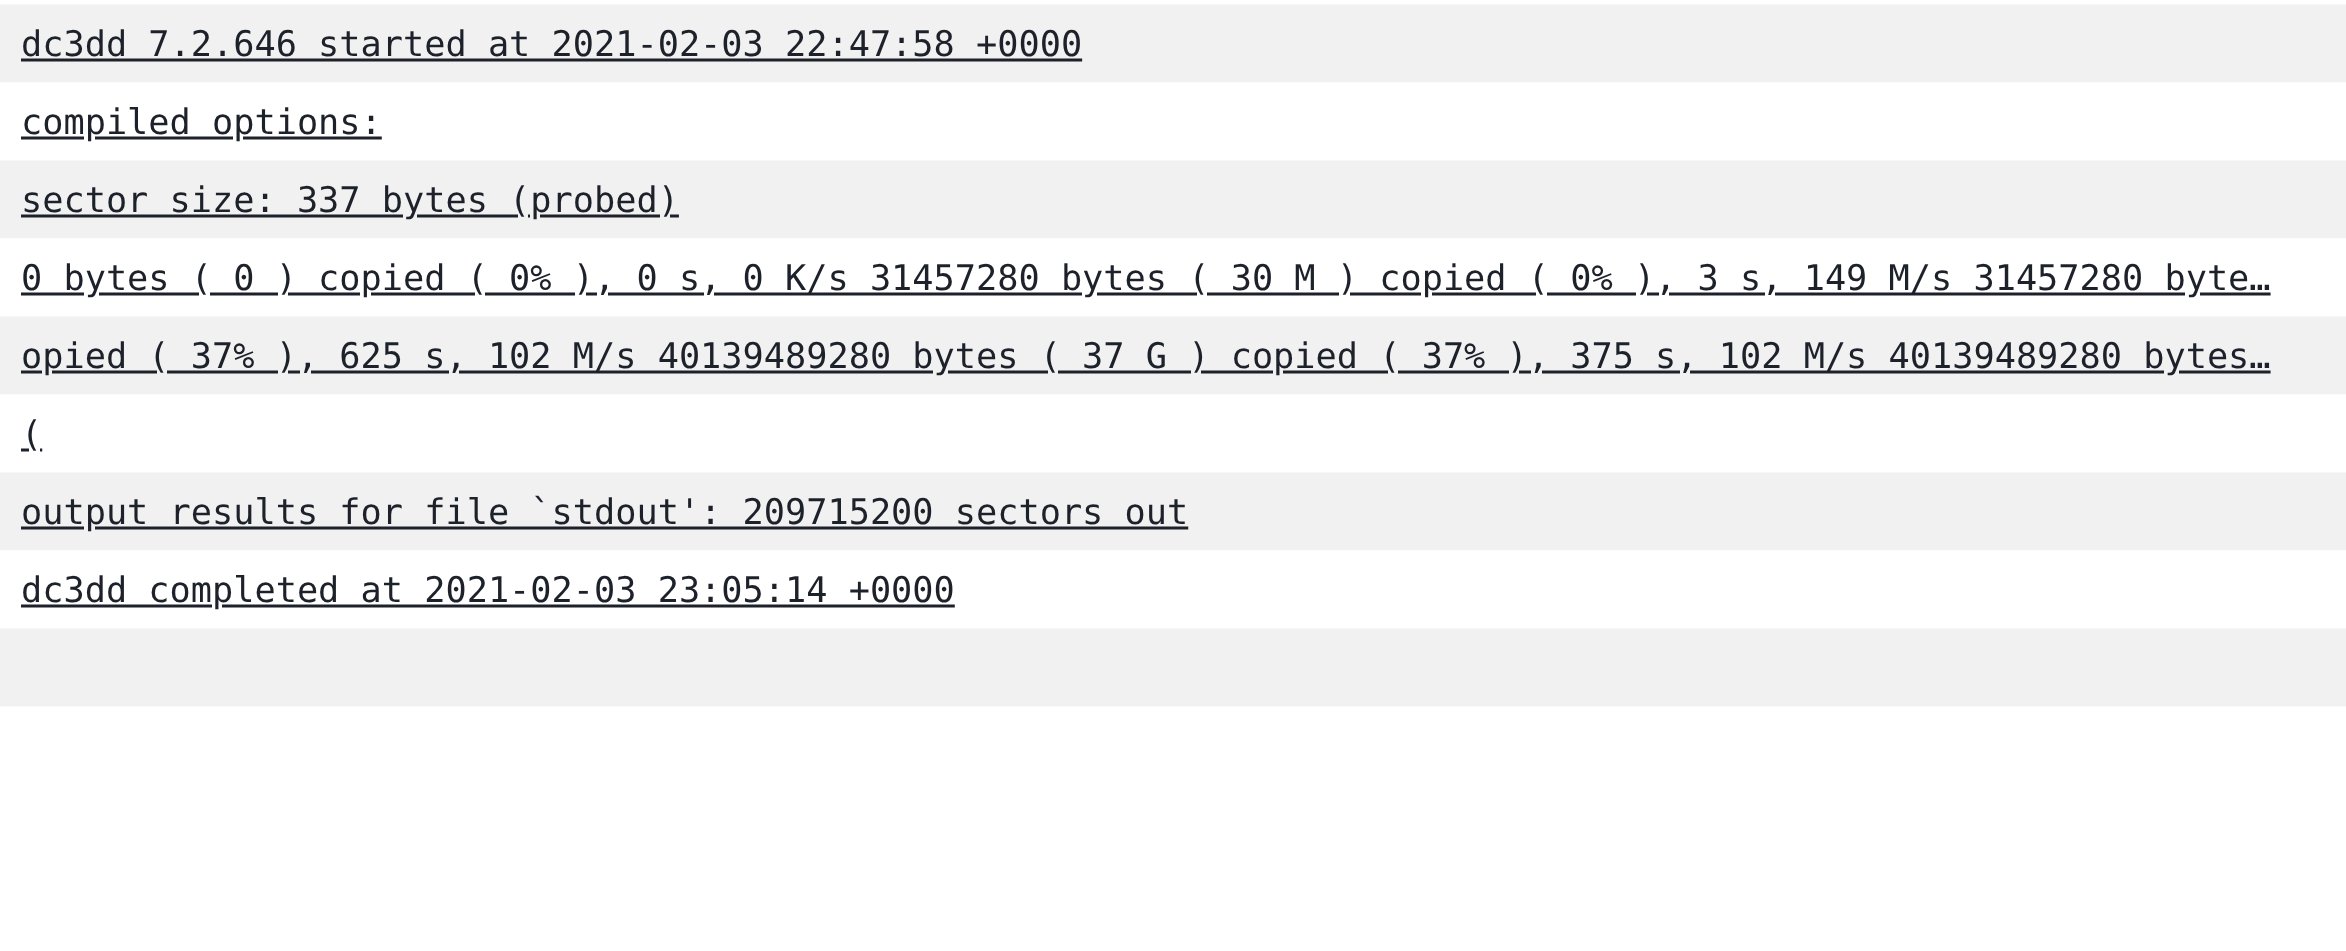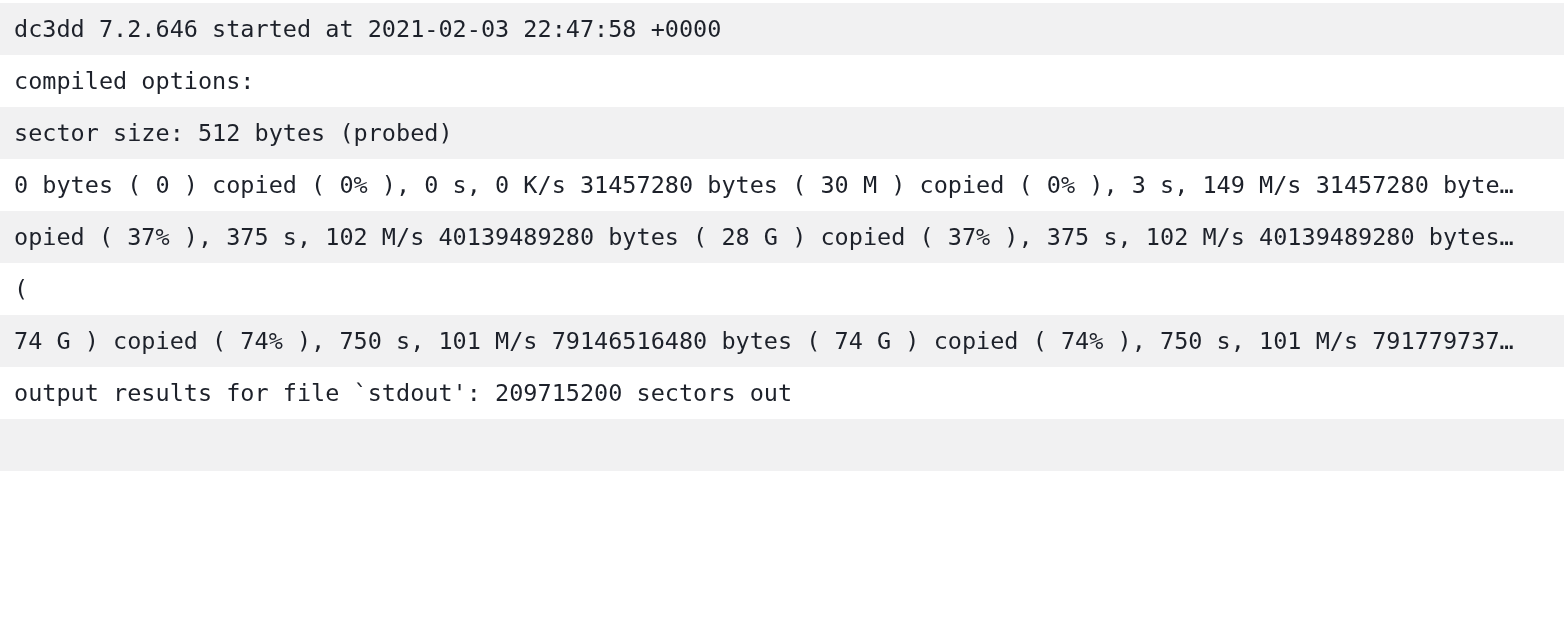--- a/index.html
+++ b/index.html
@@ -21,31 +21,32 @@
     box-sizing: border-box;
     height: 52px;
     line-height: 52px;
     padding: 0 14px;
     font-size: 23.5px;
     letter-spacing: 0;
     color: #1d212a;
     white-space: nowrap;
     overflow: hidden;
     background: #ffffff;
+    text-decoration: underline;
   }
   .log-line:nth-child(odd) {
     background: #f1f1f2;
   }
 </style>
 </head>
 <body>
 
 <div id="log" class="log-output">
     <div class="log-line">dc3dd 7.2.646 started at 2021-02-03 22:47:58 +0000</div>
     <div class="log-line">compiled options:</div>
-    <div class="log-line">sector size: 512 bytes (probed)</div>
+    <div class="log-line">sector size: 337 bytes (probed)</div>
     <div class="log-line">0 bytes ( 0 ) copied ( 0% ), 0 s, 0 K/s 31457280 bytes ( 30 M ) copied ( 0% ), 3 s, 149 M/s 31457280 byte…</div>
-    <div class="log-line">opied ( 37% ), 375 s, 102 M/s 40139489280 bytes ( 28 G ) copied ( 37% ), 375 s, 102 M/s 40139489280 bytes…</div>
+    <div class="log-line">opied ( 37% ), 625 s, 102 M/s 40139489280 bytes ( 37 G ) copied ( 37% ), 375 s, 102 M/s 40139489280 bytes…</div>
     <div class="log-line">(</div>
-    <div class="log-line">74 G ) copied ( 74% ), 750 s, 101 M/s 79146516480 bytes ( 74 G ) copied ( 74% ), 750 s, 101 M/s 791779737…</div>
     <div class="log-line">output results for file `stdout': 209715200 sectors out</div>
+    <div class="log-line">dc3dd completed at 2021-02-03 23:05:14 +0000</div>
     <div class="log-line"></div>
   </div>
 
 </body></html>

